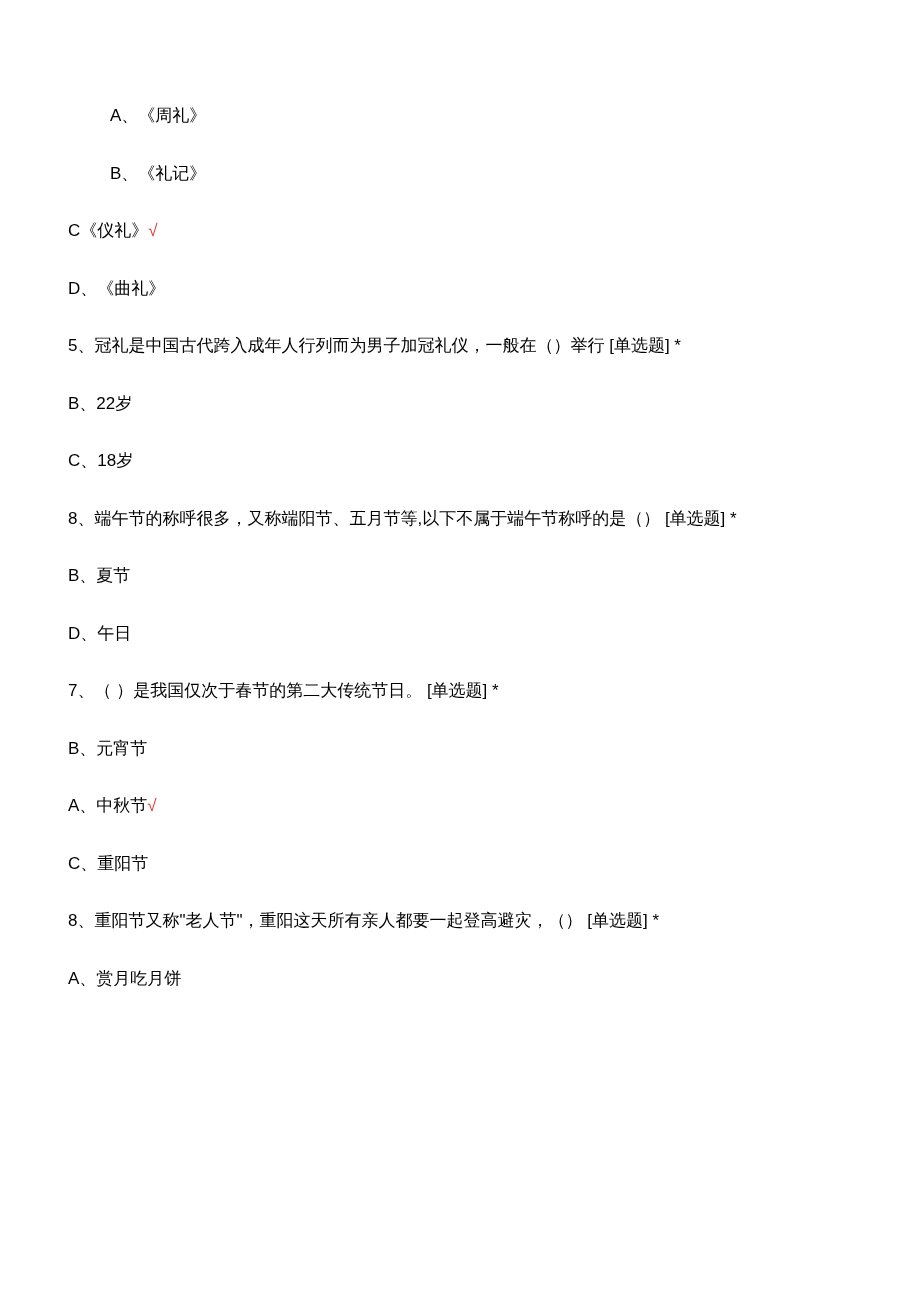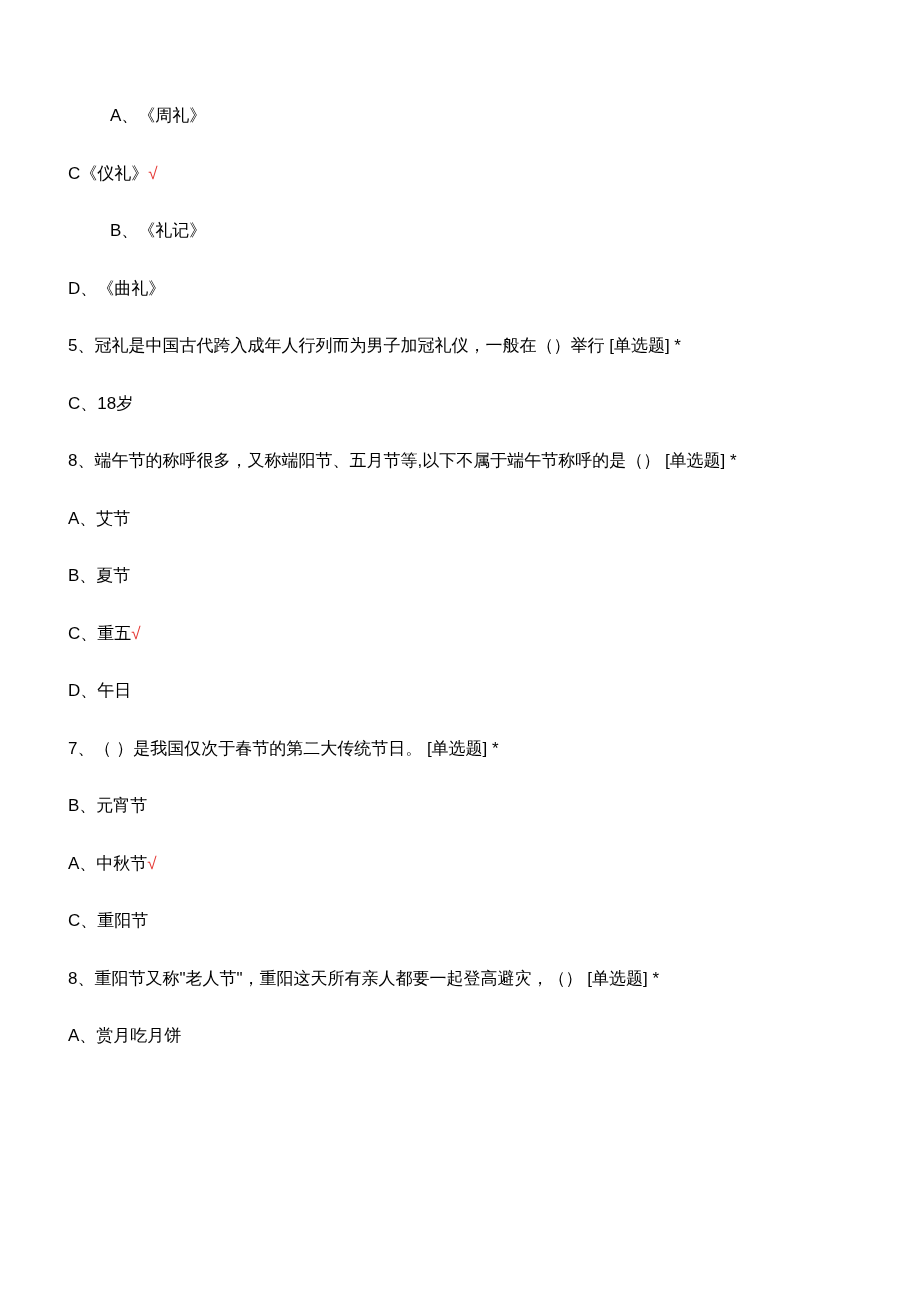--- a/index.html
+++ b/index.html
@@ -34,35 +34,32 @@
     .correct-mark {
       color: #e53935;
     }
   </style>
 </head>
 <body>
 
 <div class="content">
 
   <div class="line indent-a">A、《周礼》</div>
+  <div class="line indent-b">B、《礼记》</div>
   <div class="line">
     <span>C《仪礼》</span><span class="correct-mark">√</span>
   </div>
-  <div class="line indent-b">B、《礼记》</div>
   <div class="line">D、《曲礼》</div>
 
   <div class="line">5、冠礼是中国古代跨入成年人行列而为男子加冠礼仪，一般在（）举行  [单选题]  *</div>
+  <div class="line">B、22岁</div>
   <div class="line">C、18岁</div>
 
   <div class="line">8、端午节的称呼很多，又称端阳节、五月节等,以下不属于端午节称呼的是（）   [单选题]  *</div>
-  <div class="line">A、艾节</div>
   <div class="line">B、夏节</div>
-  <div class="line">
-    <span>C、重五</span><span class="correct-mark">√</span>
-  </div>
   <div class="line">D、午日</div>
 
   <div class="line">7、（  ）是我国仅次于春节的第二大传统节日。  [单选题]  *</div>
   <div class="line">B、元宵节</div>
   <div class="line">
     <span>A、中秋节</span><span class="correct-mark">√</span>
   </div>
   <div class="line">C、重阳节</div>
 
   <div class="line">8、重阳节又称"老人节"，重阳这天所有亲人都要一起登高避灾，（）  [单选题]  *</div>

